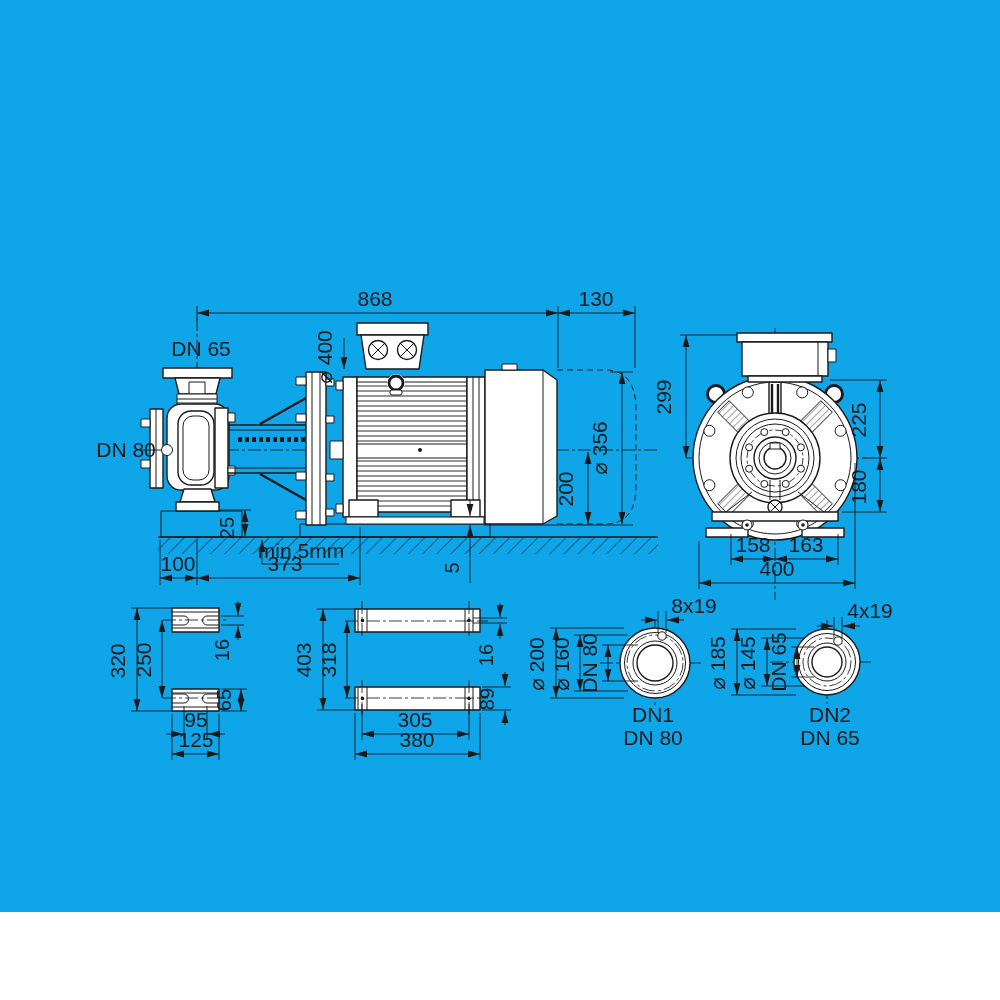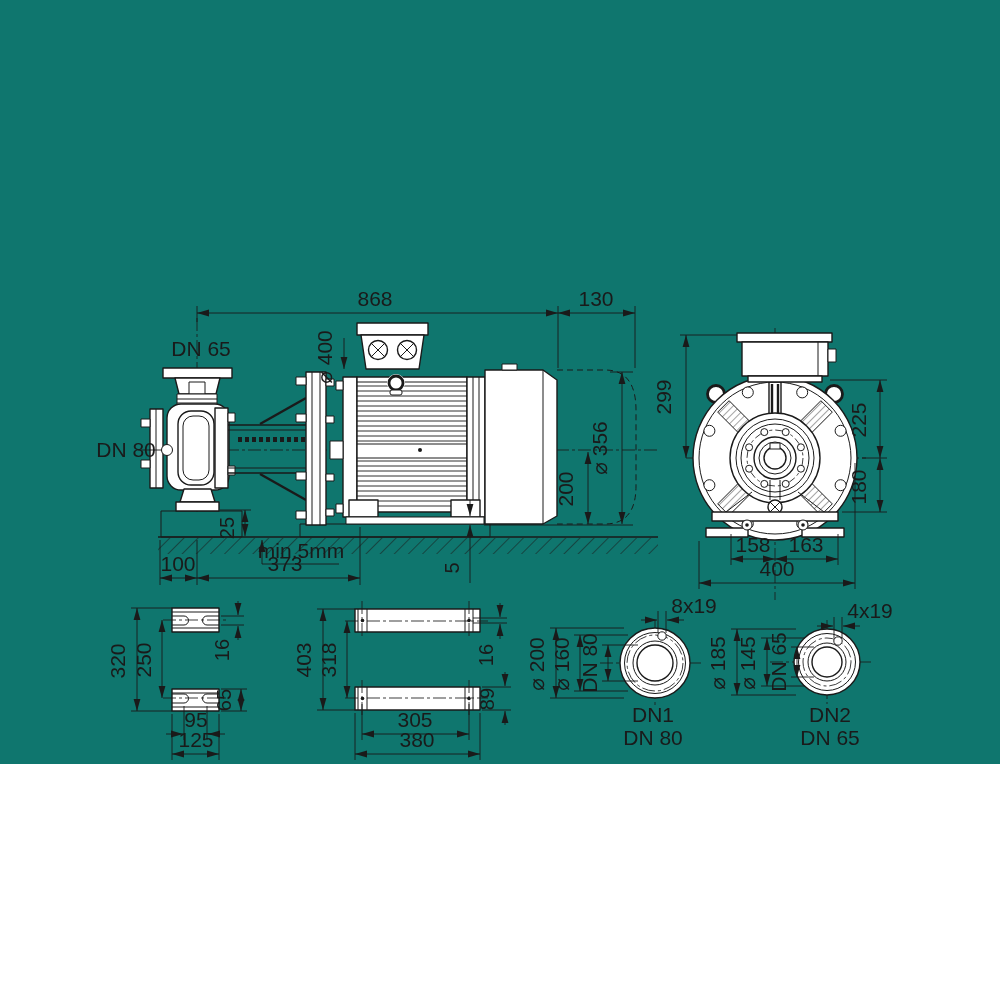--- a/index.html
+++ b/index.html
@@ -1,16 +1,16 @@
 <!DOCTYPE html>
 <html><head>
 <meta charset="utf-8">
 <style>
   html,body{margin:0;padding:0;background:#fff;}
-  #canvas{width:1000px;height:764px;background:#0f766e;position:relative;}
+  #canvas{width:1000px;height:912px;background:#0ea5e9;position:relative;}
   svg{display:block;}
   .o  {fill:none;stroke:#1a1a1a;stroke-width:1.4;stroke-linejoin:round;}
   .o2 {fill:none;stroke:#1a1a1a;stroke-width:1;stroke-linejoin:round;}
   .thk{fill:none;stroke:#1a1a1a;stroke-width:2.4;}
   .d  {fill:none;stroke:#1a1a1a;stroke-width:.9;}
   .cl {fill:none;stroke:#1a1a1a;stroke-width:.85;stroke-dasharray:13 3 3 3;}
   .dsh{stroke-dasharray:6 4;}
   .wf {fill:#fff;}
   .blk{fill:#1a1a1a;}
   text{font-family:"Liberation Sans","DejaVu Sans",sans-serif;font-size:21px;fill:#1a1a1a;}

